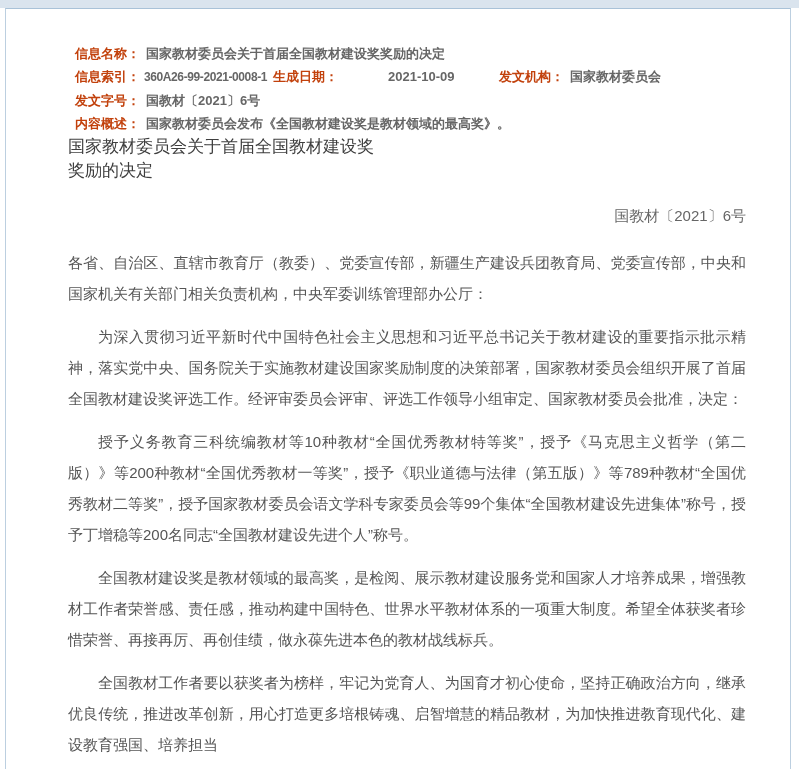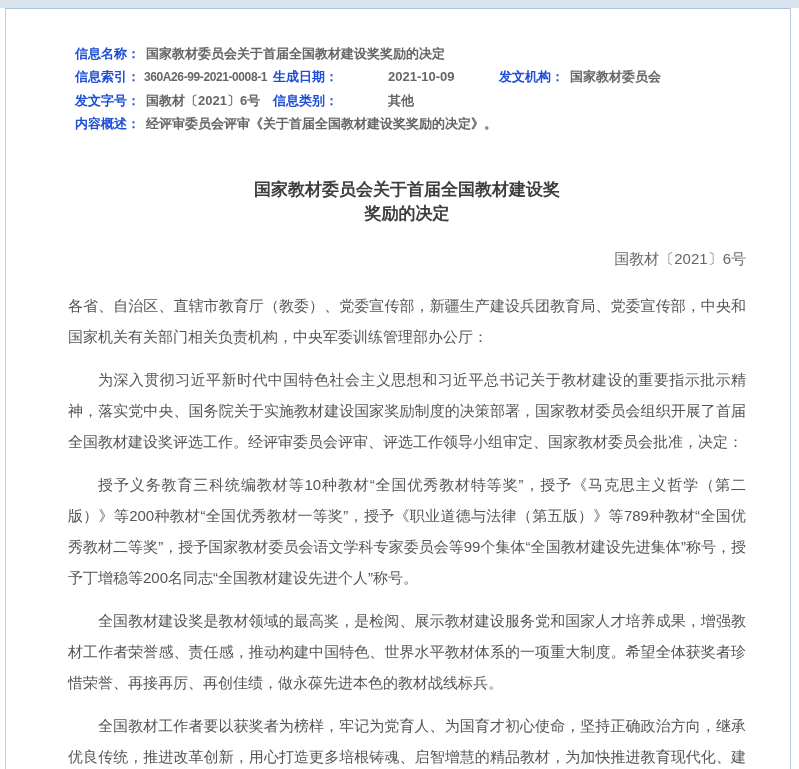--- a/index.html
+++ b/index.html
@@ -30,33 +30,31 @@
     white-space: nowrap;
   }
   .meta-row { display: flex; }
   .meta-item { display: flex; align-items: baseline; }
   .meta-item.c1 { width: 198px; flex: none; }
   .meta-item.c2 { width: 200px; flex: none; gap: 44px; }
   .meta-item.c3 { flex: 1; margin-left: 26px; }
   .meta-item.wide { flex: 1; }
   .meta-label {
     font-weight: bold;
-    color: #1d4ed8;
+    color: #c2410c;
     margin-right: 6px;
     flex: none;
   }
   .meta-value { color: #666666; font-weight: bold; }
   .meta-value.code { font-size: 12px; letter-spacing: -0.4px; margin-left: -2px; }
   
   .doc-title {
-    margin-top: 43px;
-    text-align: center;
     color: #3e3e3e;
     font-size: 17px;
-    font-weight: bold;
+    font-weight: normal;
     line-height: 24px;
   }
   .title-line { display: block; }
   
   .doc-number {
     margin-top: 22px;
     text-align: right;
     font-size: 15px;
     line-height: 21px;
     color: #666666;
@@ -98,29 +96,25 @@
       <span class="meta-item c3">
         <span class="meta-label">发文机构：</span>
         <span class="meta-value">国家教材委员会</span>
       </span>
     </div>
     <div class="meta-row">
       <span class="meta-item c1">
         <span class="meta-label">发文字号：</span>
         <span class="meta-value">国教材〔2021〕6号</span>
       </span>
-      <span class="meta-item c2">
-        <span class="meta-label">信息类别：</span>
-        <span class="meta-value">其他</span>
-      </span>
     </div>
     <div class="meta-row">
       <span class="meta-item wide">
         <span class="meta-label">内容概述：</span>
-        <span class="meta-value">经评审委员会评审《关于首届全国教材建设奖奖励的决定》。</span>
+        <span class="meta-value">国家教材委员会发布《全国教材建设奖是教材领域的最高奖》。</span>
       </span>
     </div>
   </div>
 
   <h1 class="doc-title">
     <span class="title-line">国家教材委员会关于首届全国教材建设奖</span>
     <span class="title-line">奖励的决定</span>
   </h1>
 
   <div class="doc-number">国教材〔2021〕6号</div>

